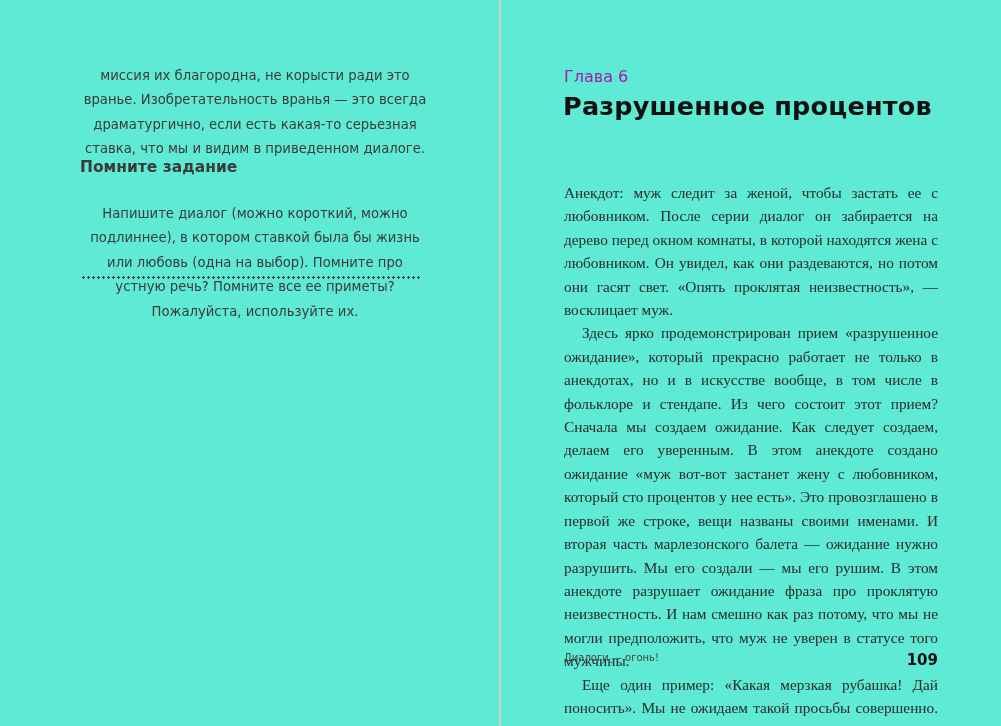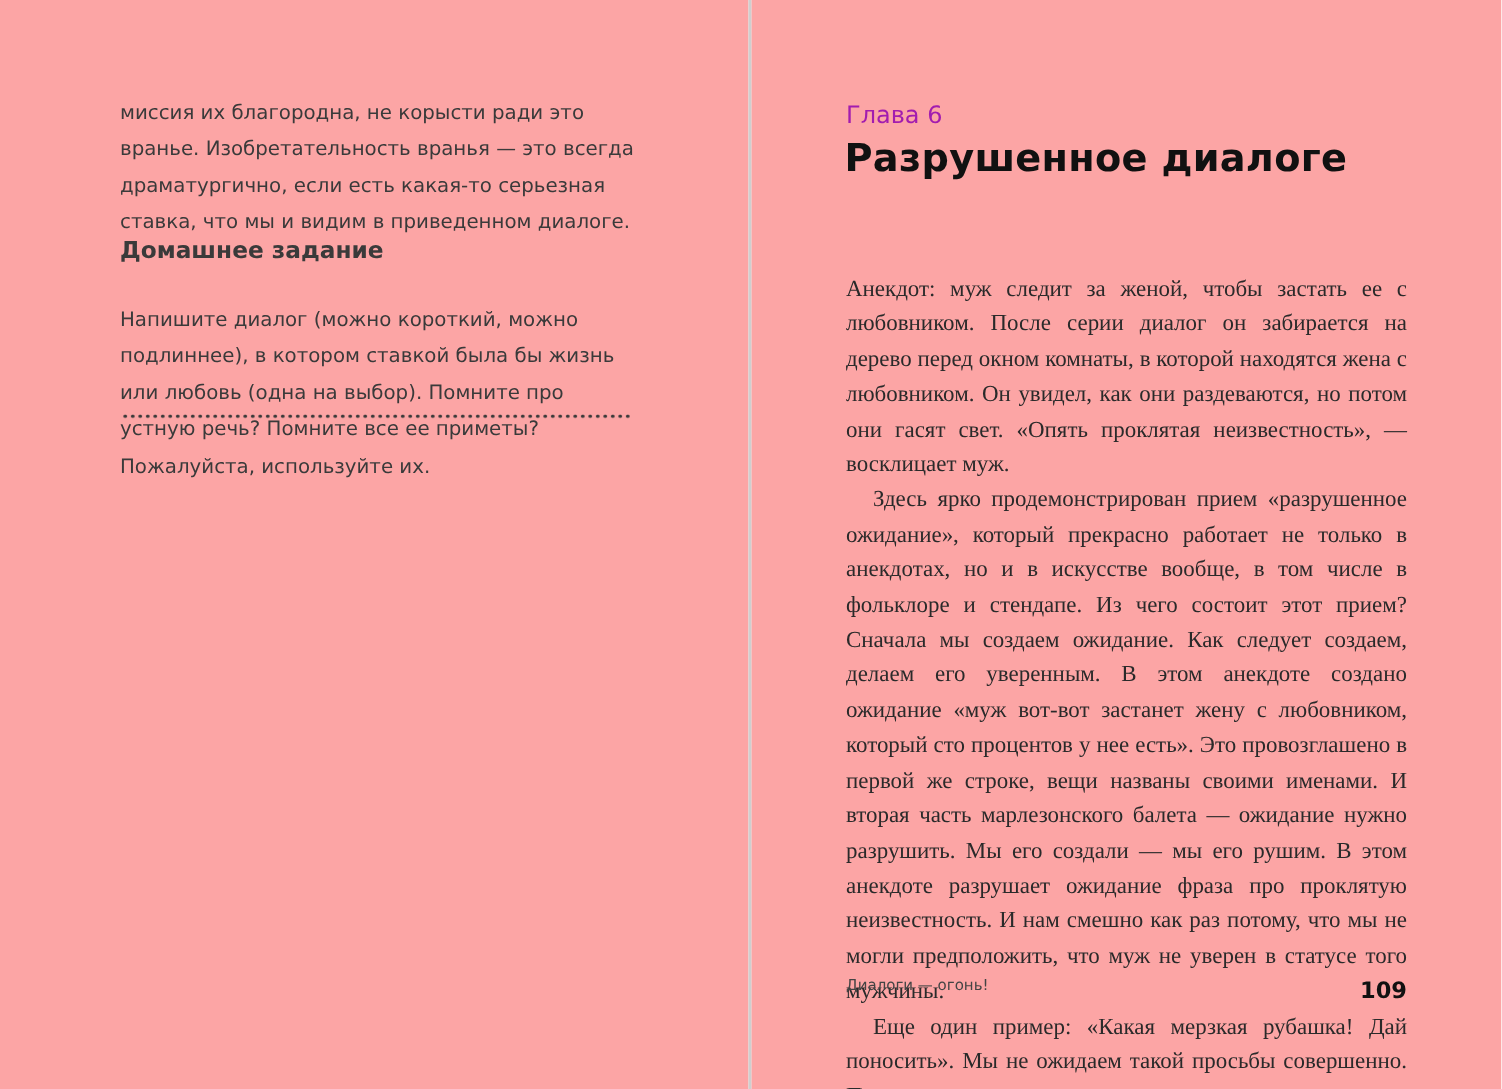--- a/index.html
+++ b/index.html
@@ -1,17 +1,17 @@
 <!DOCTYPE html>
 <html><head>
 <meta charset="utf-8">
 <style>
   html, body { margin:0; padding:0; }
   body { width:1001px; height:726px; background:#ffffff; position:relative; overflow:hidden; }
-  .page { position:absolute; top:0; height:726px; background:#fca5a5; }
+  .page { position:absolute; top:0; height:726px; background:#5eead4;text-align:center; }
   .page-left { left:0; width:499px; }
   .page-right { left:501px; width:500px; }
   .spine { position:absolute; left:499px; top:0; width:2px; height:726px; background:#cfcfcf; }
 
   .sans { font-family:"DejaVu Sans", sans-serif; color:#3a3a3a; }
   .left-text { position:absolute; left:80px; width:350px; font-size:13.2px; line-height:24.4px; }
   .left-p1 { top:64px; }
   .hw-title { position:absolute; left:80px; top:158px; font-family:"DejaVu Sans", sans-serif; font-weight:bold; font-size:15.5px; color:#3a3a3a; }
   .left-p2 { top:186px;margin-top:16px; }
   .dots { position:absolute; left:81px; top:276px; width:340px; height:3px;
@@ -27,31 +27,31 @@
   .body-block { top:181px; }
 
   .footer-left { position:absolute; left:564px; top:652px; font-family:"DejaVu Sans", sans-serif; font-size:10px; color:#444; }
   .footer-right { position:absolute; left:900px; top:651px; width:38px; text-align:right; font-family:"DejaVu Sans", sans-serif; font-weight:bold; font-size:15px; color:#111; }
 </style>
 </head>
 <body>
 
 <div class="page page-left">
   <div class="sans left-text left-p1">миссия их благородна, не корысти ради это вранье. Изобретательность вранья — это всегда драматургично, если есть какая-то серьезная ставка, что мы и видим в приведенном диалоге.</div>
-  <div class="hw-title">Домашнее задание</div>
+  <div class="hw-title">Помните задание</div>
   <div class="sans left-text left-p2">Напишите диалог (можно короткий, можно подлиннее), в котором ставкой была бы жизнь или любовь (одна на выбор). Помните про устную речь? Помните все ее приметы? Пожалуйста, используйте их.</div>
   <div class="dots"></div>
 </div>
 
 <div class="spine"></div>
 
 <div class="page page-right"></div>
 
 <div class="chapter-label">Глава 6</div>
-<div class="chapter-title">Разрушенное диалоге</div>
+<div class="chapter-title">Разрушенное процентов</div>
 
 <div class="body-text body-block">
   <p>Анекдот: муж следит за женой, чтобы застать ее с любовником. После серии диалог он забирается на дерево перед окном комнаты, в которой находятся жена с любовником. Он увидел, как они раздеваются, но потом они гасят свет. «Опять проклятая неизвестность», — восклицает муж.</p>
   <p class="indent">Здесь ярко продемонстрирован прием «разрушенное ожидание», который прекрасно работает не только в анекдотах, но и в искусстве вообще, в том числе в фольклоре и стендапе. Из чего состоит этот прием? Сначала мы создаем ожидание. Как следует создаем, делаем его уверенным. В этом анекдоте создано ожидание «муж вот-вот застанет жену с любовником, который сто процентов у нее есть». Это провозглашено в первой же строке, вещи названы своими именами. И вторая часть марлезонского балета — ожидание нужно разрушить. Мы его создали — мы его рушим. В этом анекдоте разрушает ожидание фраза про проклятую неизвестность. И нам смешно как раз потому, что мы не могли предположить, что муж не уверен в статусе того мужчины.</p>
   <p class="indent">Еще один пример: «Какая мерзкая рубашка! Дай поносить». Мы не ожидаем такой просьбы совершенно. Потому что первое предложение создало ощущение критического</p>
 </div>
 
 <div class="footer-left">Диалоги — огонь!</div>
 <div class="footer-right">109</div>
 

